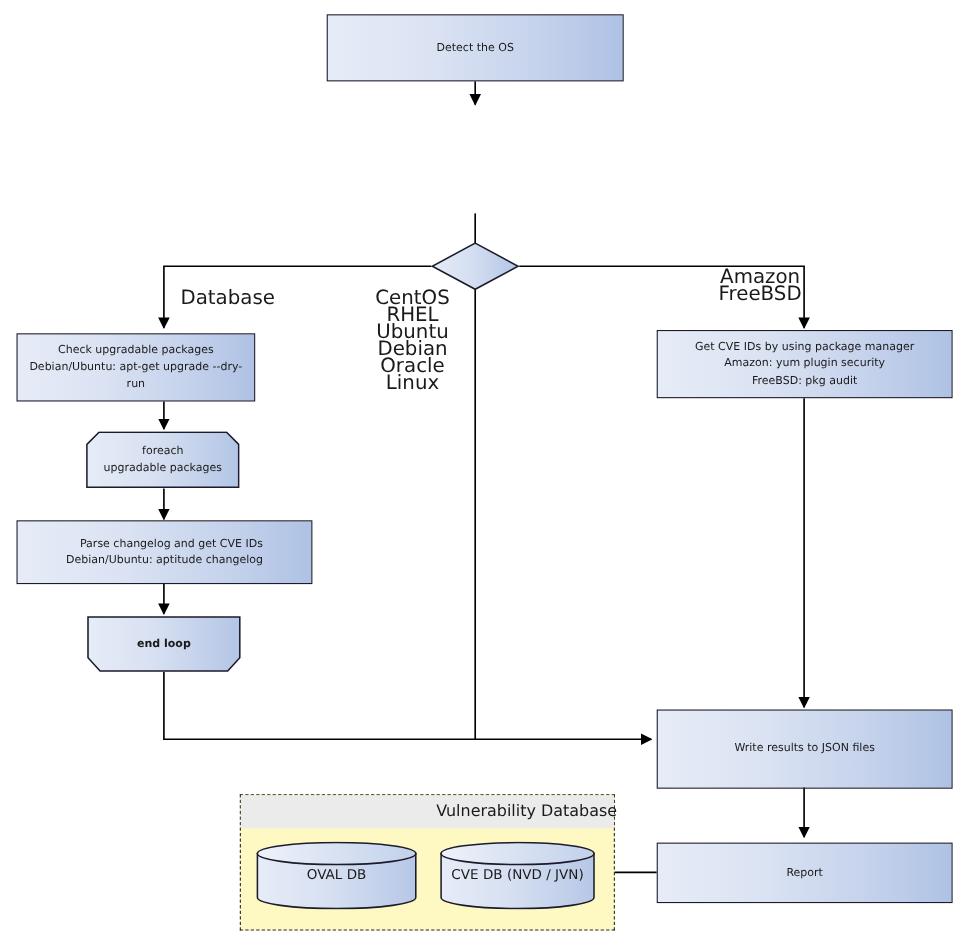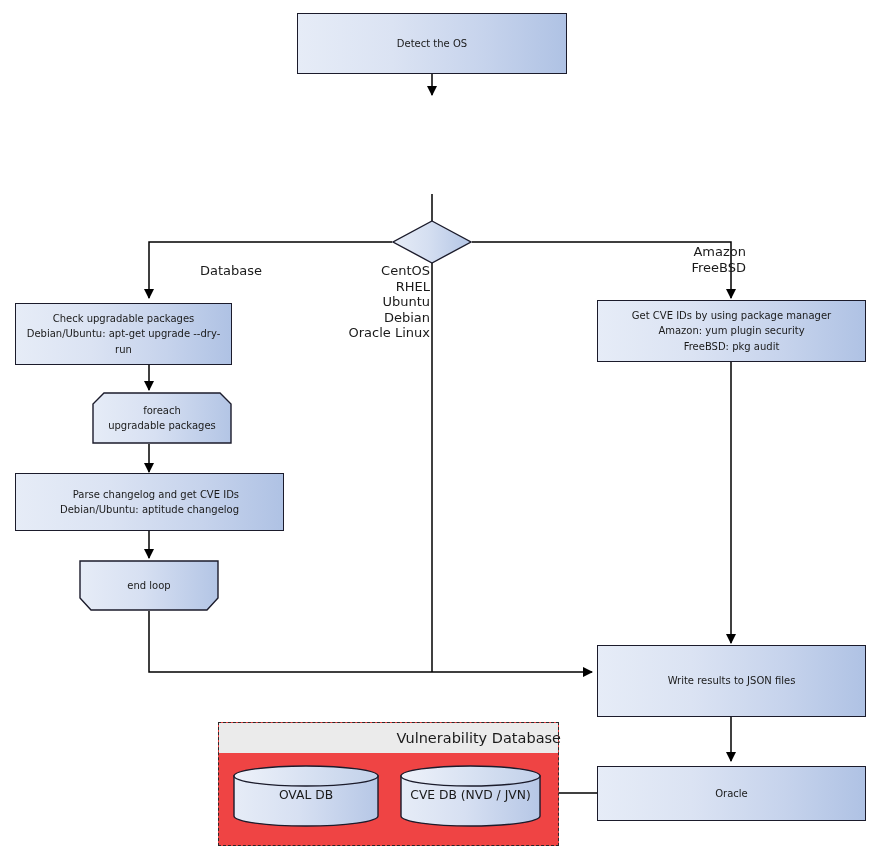--- a/index.html
+++ b/index.html
@@ -69,32 +69,32 @@
     display: block;
     width: 100%;
     text-align: center;
   }
   .decision {
     position: absolute;
     z-index: 2;
   }
   .branch-label {
     position: absolute;
-    font-size: 13px;
+    font-size: 18px;
     line-height: 15.5px;
     color: #1a1a1a;
-    text-align: right;
+    text-align: center;
     white-space: pre-line;
     z-index: 3;
   }
   .group-box {
     position: absolute;
     box-sizing: border-box;
     border: 1.6px dashed #2a2a2a;
-    background: #ef4444;
+    background: #fef9c3;
     z-index: 1;
   }
   .group-header {
     position: absolute;
     box-sizing: border-box;
     left: 0;
     top: 0;
     width: 100%;
     height: 30px;
     background: #ebebeb;
@@ -189,41 +189,41 @@
 Oracle Linux</div>
 
   <div class="branch-label" style="left:636px; top:244px; width:110px;">Amazon
 FreeBSD</div>
 
   <div class="node process" style="left:15px; top:303px; width:217px; height:62px;">
     <span class="lbl">Check upgradable packages
 Debian/Ubuntu: apt-get upgrade --dry-run</span>
   </div>
 
-  <div class="node loop-start" style="left:92px; top:392px; width:140px; height:52px;">
+  <div class="node loop-start" style="left:78px; top:392px; width:140px; height:52px;">
     <svg class="loop-shape" viewBox="0 0 140 52" preserveAspectRatio="none">
       <defs>
         <linearGradient id="gloop1" x1="0" y1="0" x2="1" y2="0">
           <stop offset="0%" stop-color="#e6ecf7"></stop>
           <stop offset="45%" stop-color="#d7e0f2"></stop>
           <stop offset="100%" stop-color="#b3c5e5"></stop>
         </linearGradient>
       </defs>
       <path d="M 1 51 L 1 12 L 12 1 L 128 1 L 139 12 L 139 51 Z" fill="url(#gloop1)" stroke="#1b1b2b" stroke-width="1.4" vector-effect="non-scaling-stroke"></path>
     </svg>
     <span class="loop-text lbl">foreach
 upgradable  packages</span>
   </div>
 
   <div class="node process" style="left:15px; top:473px; width:269px; height:58px;text-align:right;">
     <span class="lbl">Parse changelog and get  CVE IDs
 Debian/Ubuntu: aptitude changelog</span>
   </div>
 
-  <div class="node loop-end" style="left:79px; top:560px; width:140px; height:51px;">
+  <div class="node loop-end" style="left:79px; top:560px; width:140px; height:51px;font-weight:bold;">
     <svg class="loop-shape" viewBox="0 0 140 51" preserveAspectRatio="none">
       <defs>
         <linearGradient id="gloop2" x1="0" y1="0" x2="1" y2="0">
           <stop offset="0%" stop-color="#e6ecf7"></stop>
           <stop offset="45%" stop-color="#d7e0f2"></stop>
           <stop offset="100%" stop-color="#b3c5e5"></stop>
         </linearGradient>
       </defs>
       <path d="M 1 1 L 139 1 L 139 38 L 128 50 L 12 50 L 1 38 Z" fill="url(#gloop2)" stroke="#1b1b2b" stroke-width="1.4" vector-effect="non-scaling-stroke"></path>
     </svg>
@@ -234,21 +234,21 @@
     <span class="lbl">Get CVE IDs by using package manager
 Amazon: yum plugin security
 FreeBSD: pkg audit</span>
   </div>
 
   <div class="node process" style="left:597px; top:645px; width:269px; height:72px;">
     <span class="lbl">Write results to JSON files</span>
   </div>
 
   <div class="node process" style="left:597px; top:766px; width:269px; height:55px;">
-    <span class="lbl">Oracle</span>
+    <span class="lbl">Report</span>
   </div>
 
   <div class="group-box" style="left:218px; top:722px; width:341px; height:124px;">
     <div class="group-header"></div>
     <div class="group-title">Vulnerability Database</div>
   </div>
 
   <svg class="db-node" style="left:232px; top:765px;" width="148" height="62" viewBox="0 0 148 62">
     <defs>
       <linearGradient id="gdb1" x1="0" y1="0" x2="1" y2="0">

